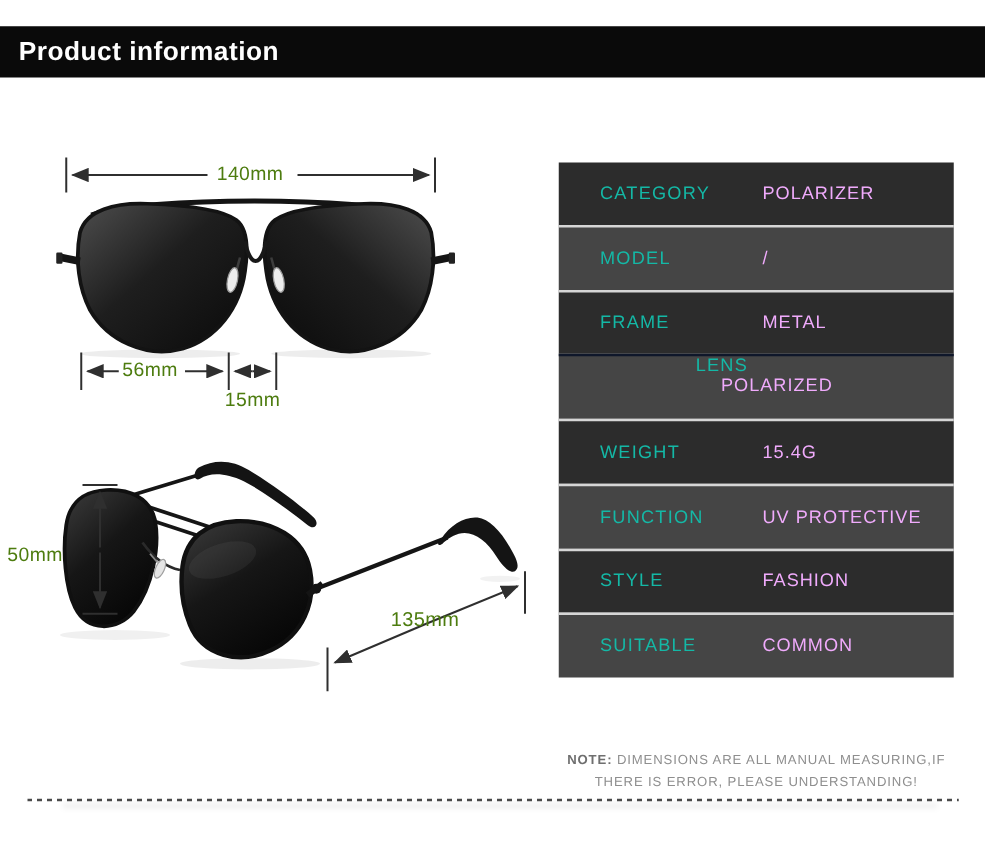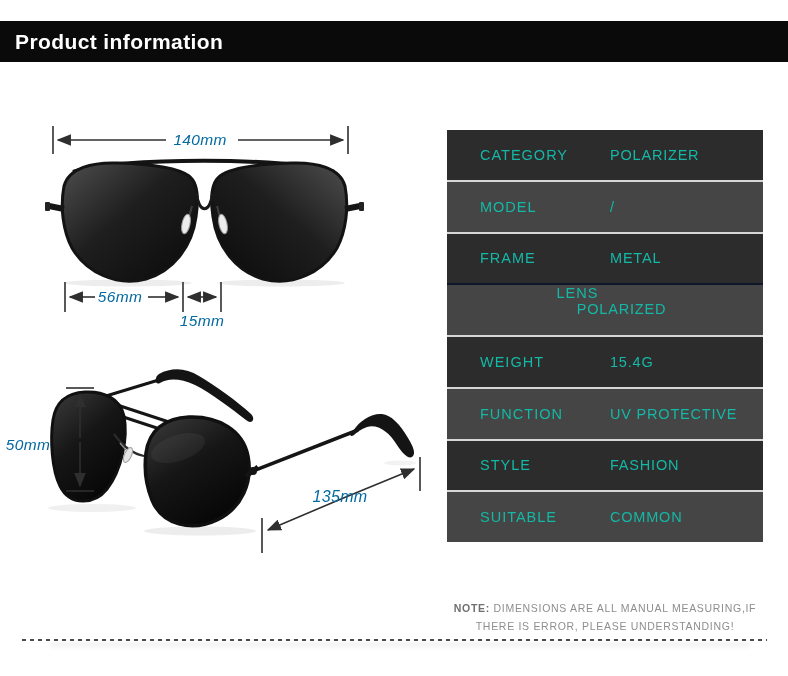--- a/index.html
+++ b/index.html
@@ -5,36 +5,36 @@
   html,body{margin:0;padding:0;}
   body{font-family:"Liberation Sans", sans-serif; background:#ffffff;}
   .stage{position:relative; width:788px; height:676px; background:#ffffff; overflow:hidden;padding-left:20px;}
 
   
   .title-bar{position:absolute; left:0; top:21px; width:788px; height:41px; background:#0a0a0a; display:flex; align-items:center;}
   .title-bar .title{color:#ffffff; font-size:21px; font-weight:600; letter-spacing:.4px; padding-left:15px;}
 
   
   .illustration{position:absolute; left:0; top:110px; width:450px; height:460px;}
-  .dim-label{position:absolute; color:#0369a1; font-size:15.5px; text-align:center; letter-spacing:.3px; white-space:nowrap;font-style:italic;}
+  .dim-label{position:absolute; color:#4d7c0f; font-size:15.5px; text-align:center; letter-spacing:.3px; white-space:nowrap;}
   #lbl-140{left:169px; top:131px; width:62px;}
   #lbl-56{left:89px;  top:288px; width:62px;}
   #lbl-15{left:171px; top:312px; width:62px;}
   #lbl-50{left:2px;   top:436px; width:52px;}
   #lbl-135{left:305px; top:488px; width:70px; font-size:16px;}
 
   
   .spec-table{position:absolute; left:447px; top:130px; width:316px; height:412px; display:flex; flex-direction:column;}
   .spec-row{flex:1; display:flex; align-items:center; padding-left:33px; box-sizing:border-box;}
   .spec-row:nth-child(odd){background:#2c2c2c;}
   .spec-row:nth-child(even){background:#454545;}
   .spec-row + .spec-row{border-top:2px solid #d6d6d6;}
   .spec-row:nth-child(4){border-top:2px solid #0f172a;flex-direction:column;}
   .spec-label{width:130px; color:#14b8a6; font-size:14.5px; letter-spacing:1px;}
-  .spec-value{color:#14b8a6; font-size:14.5px; letter-spacing:.8px;}
+  .spec-value{color:#f0abfc; font-size:14.5px; letter-spacing:.8px;}
 
   
   .note{position:absolute; left:445px; top:600px; width:320px; text-align:center; font-size:10.5px; letter-spacing:.7px; color:#8e8e8e; line-height:17.5px;}
   .note b{color:#6f6f6f; font-weight:bold;}
 
   
   .dashed-divider{position:absolute; left:22px; top:639px; width:745px; height:2px;
     background:repeating-linear-gradient(90deg,#4a4a4a 0 4px, transparent 4px 8px);}
   .divider-smudge{position:absolute; left:50px; top:642px; width:700px; height:5px; background:rgba(0,0,0,.05); filter:blur(2px);}
 </style>

